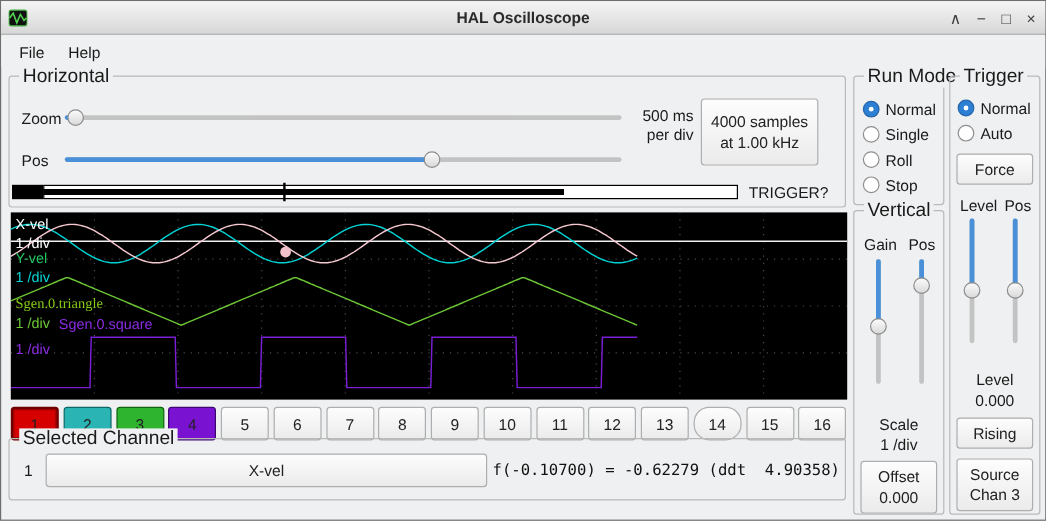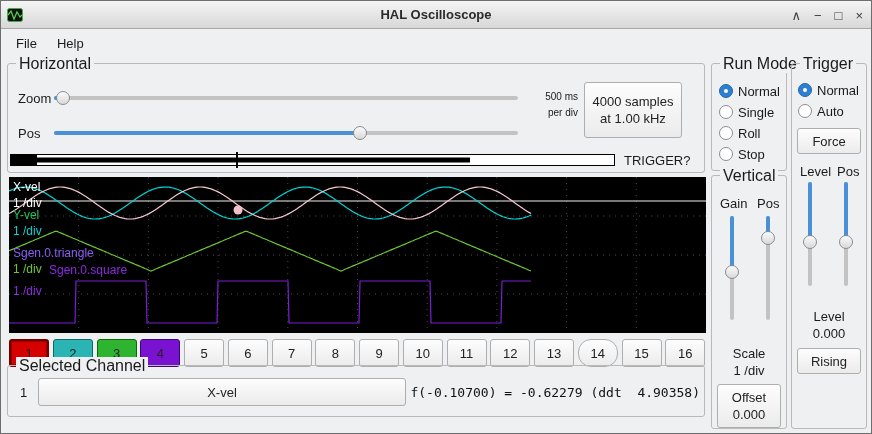--- a/index.html
+++ b/index.html
@@ -19,21 +19,21 @@
   .win-controls span{cursor:default}
   
   .menubar{position:absolute;left:0;top:29px;width:100%;height:26px;display:flex;align-items:center;
     padding-left:6px;gap:2px;background:#eff0f1}
   .menu-item{padding:3px 9px;border-radius:2px}
   
   .frame{position:absolute;border:1px solid #b9b9b9;border-radius:3px}
   .frame-label{position:absolute;top:-9px;left:8px;background:#eff0f1;padding:0 3px;font-size:16px;white-space:nowrap}
   .lbl{position:absolute;font-size:13px;white-space:nowrap}
   .center-text{position:absolute;left:0;width:100%;text-align:center;font-size:13px;white-space:nowrap}
-  .two-line{position:absolute;font-size:10px;line-height:16px;text-align:right}
+  .two-line{position:absolute;font-size:13px;line-height:16px;text-align:right}
   
   .btn{position:absolute;background:linear-gradient(#fdfdfd,#ebebeb);border:1px solid #aeaeae;
     border-radius:3px;display:flex;align-items:center;justify-content:center;text-align:center;
     color:#222;font-size:13px;line-height:17px}
   
   .radio-col{position:absolute;display:flex;flex-direction:column;gap:5px}
   .radio{display:flex;align-items:center;gap:5px;height:16px;white-space:nowrap}
   .radio .dot{width:14px;height:14px;border-radius:50%;background:#fff;border:1px solid #8d8d8d;
     position:relative;flex:0 0 auto}
   .radio.selected .dot{background:#2d7fd4;border-color:#2565aa}
@@ -173,20 +173,26 @@
     <div class="track"></div>
     <div class="fill" style="height: 58%;"></div>
     <div class="knob" style="top: 58%;"></div>
   </div>
 
   <span class="center-text" style="top:245px">Level</span>
   <span class="center-text" style="top:262px">0.000</span>
 
   <div class="btn" style="left:5px;top:284px;width:64px;height:26px">Rising</div>
 
+  <div class="btn" style="left:5px;top:318px;width:64px;height:44px">
+    <div>
+      <div>Source</div>
+      <div>Chan 3</div>
+    </div>
+  </div>
 </div>
 
 <div class="frame" style="left:710px;top:174px;width:76px;height:254px">
   <span class="frame-label">Vertical</span>
 
   <span class="lbl" style="left:8px;top:20px">Gain</span>
   <span class="lbl" style="left:45px;top:20px">Pos</span>
 
   <div class="vslider" style="left:12px;top:40px;height:104px">
     <div class="track"></div>
@@ -229,21 +235,21 @@
       <polyline points="0,36.6 2,35.4 4,34.2 6,33.0 8,31.7 10,30.3 12,28.9 14,27.5 16,26.0 18,24.6 20,23.2 22,21.8 24,20.4 26,19.1 28,17.8 30,16.6 32,15.5 34,14.5 36,13.5 38,12.7 40,11.9 42,11.3 44,10.8 46,10.4 48,10.1 50,10.0 52,10.0 54,10.1 56,10.4 58,10.8 60,11.3 62,11.9 64,12.6 66,13.5 68,14.4 70,15.4 72,16.6 74,17.8 76,19.0 78,20.3 80,21.7 82,23.1 84,24.5 86,26.0 88,27.4 90,28.8 92,30.2 94,31.6 96,32.9 98,34.2 100,35.4 102,36.5 104,37.5 106,38.5 108,39.3 110,40.1 112,40.7 114,41.2 116,41.6 118,41.9 120,42.0 122,42.0 124,41.9 126,41.6 128,41.2 130,40.7 132,40.1 134,39.4 136,38.5 138,37.6 140,36.6 142,35.4 144,34.2 146,33.0 148,31.7 150,30.3 152,28.9 154,27.5 156,26.0 158,24.6 160,23.2 162,21.8 164,20.4 166,19.1 168,17.8 170,16.6 172,15.5 174,14.5 176,13.5 178,12.7 180,11.9 182,11.3 184,10.8 186,10.4 188,10.1 190,10.0 192,10.0 194,10.1 196,10.4 198,10.8 200,11.3 202,11.9 204,12.6 206,13.5 208,14.4 210,15.4 212,16.6 214,17.8 216,19.0 218,20.3 220,21.7 222,23.1 224,24.5 226,26.0 228,27.4 230,28.8 232,30.2 234,31.6 236,32.9 238,34.2 240,35.4 242,36.5 244,37.5 246,38.5 248,39.3 250,40.1 252,40.7 254,41.2 256,41.6 258,41.9 260,42.0 262,42.0 264,41.9 266,41.6 268,41.2 270,40.7 272,40.1 274,39.4 276,38.5 278,37.6 280,36.6 282,35.4 284,34.2 286,33.0 288,31.7 290,30.3 292,28.9 294,27.5 296,26.0 298,24.6 300,23.2 302,21.8 304,20.4 306,19.1 308,17.8 310,16.6 312,15.5 314,14.5 316,13.5 318,12.7 320,11.9 322,11.3 324,10.8 326,10.4 328,10.1 330,10.0 332,10.0 334,10.1 336,10.4 338,10.8 340,11.3 342,11.9 344,12.6 346,13.5 348,14.4 350,15.4 352,16.6 354,17.8 356,19.0 358,20.3 360,21.7 362,23.1 364,24.5 366,26.0 368,27.4 370,28.8 372,30.2 374,31.6 376,32.9 378,34.2 380,35.4 382,36.5 384,37.5 386,38.5 388,39.3 390,40.1 392,40.7 394,41.2 396,41.6 398,41.9 400,42.0 402,42.0 404,41.9 406,41.6 408,41.2 410,40.7 412,40.1 414,39.4 416,38.5 418,37.6 420,36.6 422,35.4 424,34.2 426,33.0 428,31.7 430,30.3 432,28.9 434,27.5 436,26.0 438,24.6 440,23.2 442,21.8 444,20.4 446,19.1 448,17.8 450,16.6 452,15.5 454,14.5 456,13.5 458,12.7 460,11.9 462,11.3 464,10.8 466,10.4 468,10.1 470,10.0 472,10.0 474,10.1 476,10.4 478,10.8 480,11.3 482,11.9 484,12.6 486,13.5 488,14.4 490,15.4 492,16.6 494,17.8 496,19.0 498,20.3 500,21.7 502,23.1 504,24.5 506,26.0 508,27.4 510,28.8 512,30.2 514,31.6 516,32.9 518,34.2 520,35.4 522,36.5" fill="none" stroke="#f6c8d0" stroke-width="1.2"></polyline>
       <polyline points="0,73.8 2,72.9 4,72.1 6,71.3 8,70.4 10,69.6 12,68.7 14,67.9 16,67.1 18,66.2 20,65.4 22,64.5 24,63.7 26,62.8 28,62.0 30,61.2 32,60.3 34,59.5 36,58.6 38,57.8 40,56.9 42,56.1 44,55.3 46,54.4 48,54.4 50,55.3 52,56.1 54,56.9 56,57.8 58,58.6 60,59.5 62,60.3 64,61.2 66,62.0 68,62.8 70,63.7 72,64.5 74,65.4 76,66.2 78,67.1 80,67.9 82,68.7 84,69.6 86,70.4 88,71.3 90,72.1 92,72.9 94,73.8 96,74.6 98,75.5 100,76.3 102,77.2 104,78.0 106,78.8 108,79.7 110,80.5 112,81.4 114,82.2 116,83.1 118,83.9 120,84.7 122,85.6 124,86.4 126,87.3 128,88.1 130,88.9 132,89.8 134,90.6 136,91.5 138,92.3 140,93.2 142,94.0 144,93.2 146,92.3 148,91.5 150,90.6 152,89.8 154,88.9 156,88.1 158,87.3 160,86.4 162,85.6 164,84.7 166,83.9 168,83.1 170,82.2 172,81.4 174,80.5 176,79.7 178,78.8 180,78.0 182,77.2 184,76.3 186,75.5 188,74.6 190,73.8 192,72.9 194,72.1 196,71.3 198,70.4 200,69.6 202,68.7 204,67.9 206,67.1 208,66.2 210,65.4 212,64.5 214,63.7 216,62.8 218,62.0 220,61.2 222,60.3 224,59.5 226,58.6 228,57.8 230,56.9 232,56.1 234,55.3 236,54.4 238,54.4 240,55.3 242,56.1 244,56.9 246,57.8 248,58.6 250,59.5 252,60.3 254,61.2 256,62.0 258,62.8 260,63.7 262,64.5 264,65.4 266,66.2 268,67.1 270,67.9 272,68.7 274,69.6 276,70.4 278,71.3 280,72.1 282,72.9 284,73.8 286,74.6 288,75.5 290,76.3 292,77.2 294,78.0 296,78.8 298,79.7 300,80.5 302,81.4 304,82.2 306,83.1 308,83.9 310,84.7 312,85.6 314,86.4 316,87.3 318,88.1 320,88.9 322,89.8 324,90.6 326,91.5 328,92.3 330,93.2 332,94.0 334,93.2 336,92.3 338,91.5 340,90.6 342,89.8 344,88.9 346,88.1 348,87.3 350,86.4 352,85.6 354,84.7 356,83.9 358,83.1 360,82.2 362,81.4 364,80.5 366,79.7 368,78.8 370,78.0 372,77.2 374,76.3 376,75.5 378,74.6 380,73.8 382,72.9 384,72.1 386,71.3 388,70.4 390,69.6 392,68.7 394,67.9 396,67.1 398,66.2 400,65.4 402,64.5 404,63.7 406,62.8 408,62.0 410,61.2 412,60.3 414,59.5 416,58.6 418,57.8 420,56.9 422,56.1 424,55.3 426,54.4 428,54.4 430,55.3 432,56.1 434,56.9 436,57.8 438,58.6 440,59.5 442,60.3 444,61.2 446,62.0 448,62.8 450,63.7 452,64.5 454,65.4 456,66.2 458,67.1 460,67.9 462,68.7 464,69.6 466,70.4 468,71.3 470,72.1 472,72.9 474,73.8 476,74.6 478,75.5 480,76.3 482,77.2 484,78.0 486,78.8 488,79.7 490,80.5 492,81.4 494,82.2 496,83.1 498,83.9 500,84.7 502,85.6 504,86.4 506,87.3 508,88.1 510,88.9 512,89.8 514,90.6 516,91.5 518,92.3 520,93.2 522,94.0" fill="none" stroke="#6cc636" stroke-width="1.2"></polyline>
       <polyline points="0,146.0 1,146.0 2,146.0 3,146.0 4,146.0 5,146.0 6,146.0 7,146.0 8,146.0 9,146.0 10,146.0 11,146.0 12,146.0 13,146.0 14,146.0 15,146.0 16,146.0 17,146.0 18,146.0 19,146.0 20,146.0 21,146.0 22,146.0 23,146.0 24,146.0 25,146.0 26,146.0 27,146.0 28,146.0 29,146.0 30,146.0 31,146.0 32,146.0 33,146.0 34,146.0 35,146.0 36,146.0 37,146.0 38,146.0 39,146.0 40,146.0 41,146.0 42,146.0 43,146.0 44,146.0 45,146.0 46,146.0 47,146.0 48,146.0 49,146.0 50,146.0 51,146.0 52,146.0 53,146.0 54,146.0 55,146.0 56,146.0 57,146.0 58,146.0 59,146.0 60,146.0 61,146.0 62,146.0 63,146.0 64,146.0 65,146.0 66,146.0 67,104.0 68,104.0 69,104.0 70,104.0 71,104.0 72,104.0 73,104.0 74,104.0 75,104.0 76,104.0 77,104.0 78,104.0 79,104.0 80,104.0 81,104.0 82,104.0 83,104.0 84,104.0 85,104.0 86,104.0 87,104.0 88,104.0 89,104.0 90,104.0 91,104.0 92,104.0 93,104.0 94,104.0 95,104.0 96,104.0 97,104.0 98,104.0 99,104.0 100,104.0 101,104.0 102,104.0 103,104.0 104,104.0 105,104.0 106,104.0 107,104.0 108,104.0 109,104.0 110,104.0 111,104.0 112,104.0 113,104.0 114,104.0 115,104.0 116,104.0 117,104.0 118,104.0 119,104.0 120,104.0 121,104.0 122,104.0 123,104.0 124,104.0 125,104.0 126,104.0 127,104.0 128,104.0 129,104.0 130,104.0 131,104.0 132,104.0 133,104.0 134,104.0 135,104.0 136,104.0 137,104.0 138,146.0 139,146.0 140,146.0 141,146.0 142,146.0 143,146.0 144,146.0 145,146.0 146,146.0 147,146.0 148,146.0 149,146.0 150,146.0 151,146.0 152,146.0 153,146.0 154,146.0 155,146.0 156,146.0 157,146.0 158,146.0 159,146.0 160,146.0 161,146.0 162,146.0 163,146.0 164,146.0 165,146.0 166,146.0 167,146.0 168,146.0 169,146.0 170,146.0 171,146.0 172,146.0 173,146.0 174,146.0 175,146.0 176,146.0 177,146.0 178,146.0 179,146.0 180,146.0 181,146.0 182,146.0 183,146.0 184,146.0 185,146.0 186,146.0 187,146.0 188,146.0 189,146.0 190,146.0 191,146.0 192,146.0 193,146.0 194,146.0 195,146.0 196,146.0 197,146.0 198,146.0 199,146.0 200,146.0 201,146.0 202,146.0 203,146.0 204,146.0 205,146.0 206,146.0 207,146.0 208,146.0 209,104.0 210,104.0 211,104.0 212,104.0 213,104.0 214,104.0 215,104.0 216,104.0 217,104.0 218,104.0 219,104.0 220,104.0 221,104.0 222,104.0 223,104.0 224,104.0 225,104.0 226,104.0 227,104.0 228,104.0 229,104.0 230,104.0 231,104.0 232,104.0 233,104.0 234,104.0 235,104.0 236,104.0 237,104.0 238,104.0 239,104.0 240,104.0 241,104.0 242,104.0 243,104.0 244,104.0 245,104.0 246,104.0 247,104.0 248,104.0 249,104.0 250,104.0 251,104.0 252,104.0 253,104.0 254,104.0 255,104.0 256,104.0 257,104.0 258,104.0 259,104.0 260,104.0 261,104.0 262,104.0 263,104.0 264,104.0 265,104.0 266,104.0 267,104.0 268,104.0 269,104.0 270,104.0 271,104.0 272,104.0 273,104.0 274,104.0 275,104.0 276,104.0 277,104.0 278,104.0 279,104.0 280,146.0 281,146.0 282,146.0 283,146.0 284,146.0 285,146.0 286,146.0 287,146.0 288,146.0 289,146.0 290,146.0 291,146.0 292,146.0 293,146.0 294,146.0 295,146.0 296,146.0 297,146.0 298,146.0 299,146.0 300,146.0 301,146.0 302,146.0 303,146.0 304,146.0 305,146.0 306,146.0 307,146.0 308,146.0 309,146.0 310,146.0 311,146.0 312,146.0 313,146.0 314,146.0 315,146.0 316,146.0 317,146.0 318,146.0 319,146.0 320,146.0 321,146.0 322,146.0 323,146.0 324,146.0 325,146.0 326,146.0 327,146.0 328,146.0 329,146.0 330,146.0 331,146.0 332,146.0 333,146.0 334,146.0 335,146.0 336,146.0 337,146.0 338,146.0 339,146.0 340,146.0 341,146.0 342,146.0 343,146.0 344,146.0 345,146.0 346,146.0 347,146.0 348,146.0 349,146.0 350,146.0 351,104.0 352,104.0 353,104.0 354,104.0 355,104.0 356,104.0 357,104.0 358,104.0 359,104.0 360,104.0 361,104.0 362,104.0 363,104.0 364,104.0 365,104.0 366,104.0 367,104.0 368,104.0 369,104.0 370,104.0 371,104.0 372,104.0 373,104.0 374,104.0 375,104.0 376,104.0 377,104.0 378,104.0 379,104.0 380,104.0 381,104.0 382,104.0 383,104.0 384,104.0 385,104.0 386,104.0 387,104.0 388,104.0 389,104.0 390,104.0 391,104.0 392,104.0 393,104.0 394,104.0 395,104.0 396,104.0 397,104.0 398,104.0 399,104.0 400,104.0 401,104.0 402,104.0 403,104.0 404,104.0 405,104.0 406,104.0 407,104.0 408,104.0 409,104.0 410,104.0 411,104.0 412,104.0 413,104.0 414,104.0 415,104.0 416,104.0 417,104.0 418,104.0 419,104.0 420,104.0 421,104.0 422,146.0 423,146.0 424,146.0 425,146.0 426,146.0 427,146.0 428,146.0 429,146.0 430,146.0 431,146.0 432,146.0 433,146.0 434,146.0 435,146.0 436,146.0 437,146.0 438,146.0 439,146.0 440,146.0 441,146.0 442,146.0 443,146.0 444,146.0 445,146.0 446,146.0 447,146.0 448,146.0 449,146.0 450,146.0 451,146.0 452,146.0 453,146.0 454,146.0 455,146.0 456,146.0 457,146.0 458,146.0 459,146.0 460,146.0 461,146.0 462,146.0 463,146.0 464,146.0 465,146.0 466,146.0 467,146.0 468,146.0 469,146.0 470,146.0 471,146.0 472,146.0 473,146.0 474,146.0 475,146.0 476,146.0 477,146.0 478,146.0 479,146.0 480,146.0 481,146.0 482,146.0 483,146.0 484,146.0 485,146.0 486,146.0 487,146.0 488,146.0 489,146.0 490,146.0 491,146.0 492,146.0 493,104.0 494,104.0 495,104.0 496,104.0 497,104.0 498,104.0 499,104.0 500,104.0 501,104.0 502,104.0 503,104.0 504,104.0 505,104.0 506,104.0 507,104.0 508,104.0 509,104.0 510,104.0 511,104.0 512,104.0 513,104.0 514,104.0 515,104.0 516,104.0 517,104.0 518,104.0 519,104.0 520,104.0 521,104.0 522,104.0" fill="none" stroke="#7a1fd6" stroke-width="1.2"></polyline>
       <circle cx="229" cy="33" r="4.5" fill="#f2c2cc"></circle>
     </svg>
   <div id="scope-labels">
       <span class="scope-label" style="left: 4px; top: 3px; color: rgb(255, 255, 255);">X-vel</span>
       <span class="scope-label" style="left: 4px; top: 19px; color: rgb(255, 255, 255);">1 /div</span>
       <span class="scope-label" style="left: 4px; top: 31px; color: #22c55e;">Y-vel</span>
       <span class="scope-label" style="left: 4px; top: 47px; color: rgb(0, 212, 212);">1 /div</span>
-      <span class="scope-label" style="left: 4px; top: 69px; color: #8b5cf6;">Sgen.0.triangle</span>
+      <span class="scope-label" style="left: 4px; top: 69px; color: #84cc16; font-family: Liberation Serif, serif;">Sgen.0.triangle</span>
       <span class="scope-label" style="left: 4px; top: 85px; color: rgb(108, 198, 54);">1 /div</span>
       <span class="scope-label" style="left: 40px; top: 86px; color: rgb(138, 43, 226);">Sgen.0.square</span>
       <span class="scope-label" style="left: 4px; top: 107px; color: rgb(138, 43, 226);">1 /div</span>
     </div>
 </div>
 
 <div id="channel-row">
     <div class="btn chan chan-selected" style="left: 0px; background: rgb(214, 0, 0); border-color: rgb(110, 0, 0);">1</div>
     <div class="btn chan" style="left: 43.75px; background: rgb(42, 180, 180); border-color: rgb(14, 104, 104);">2</div>
     <div class="btn chan" style="left: 87.5px; background: rgb(47, 180, 47); border-color: rgb(16, 100, 16);">3</div>

